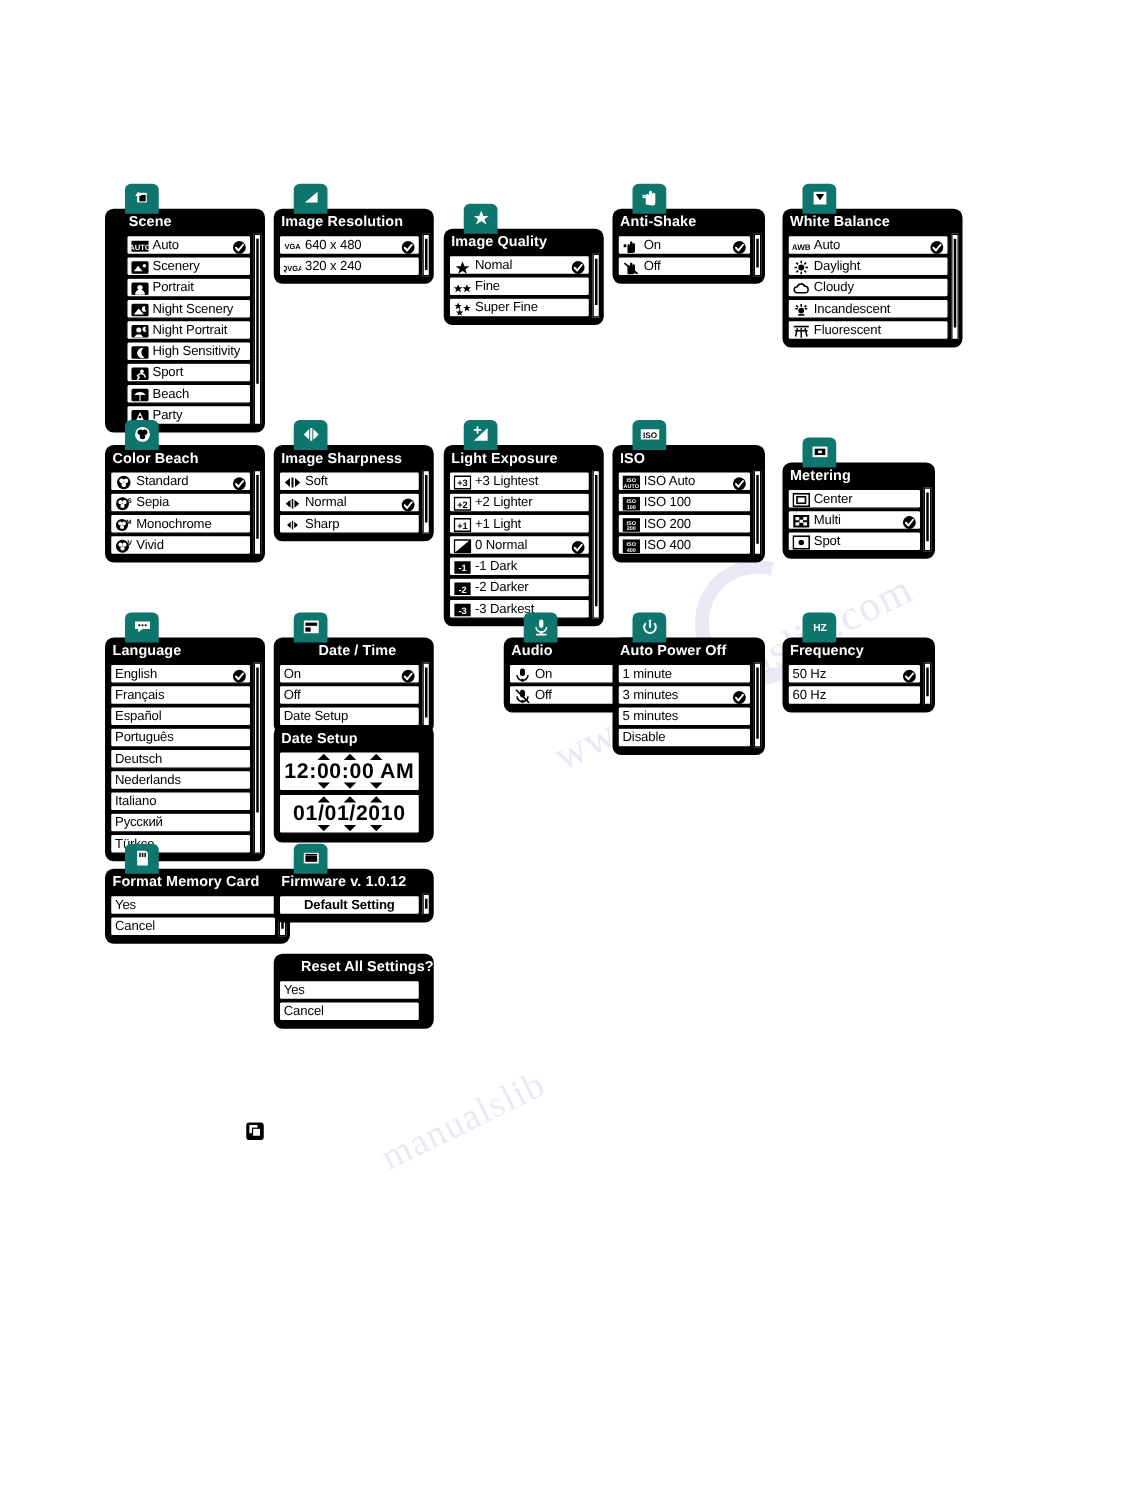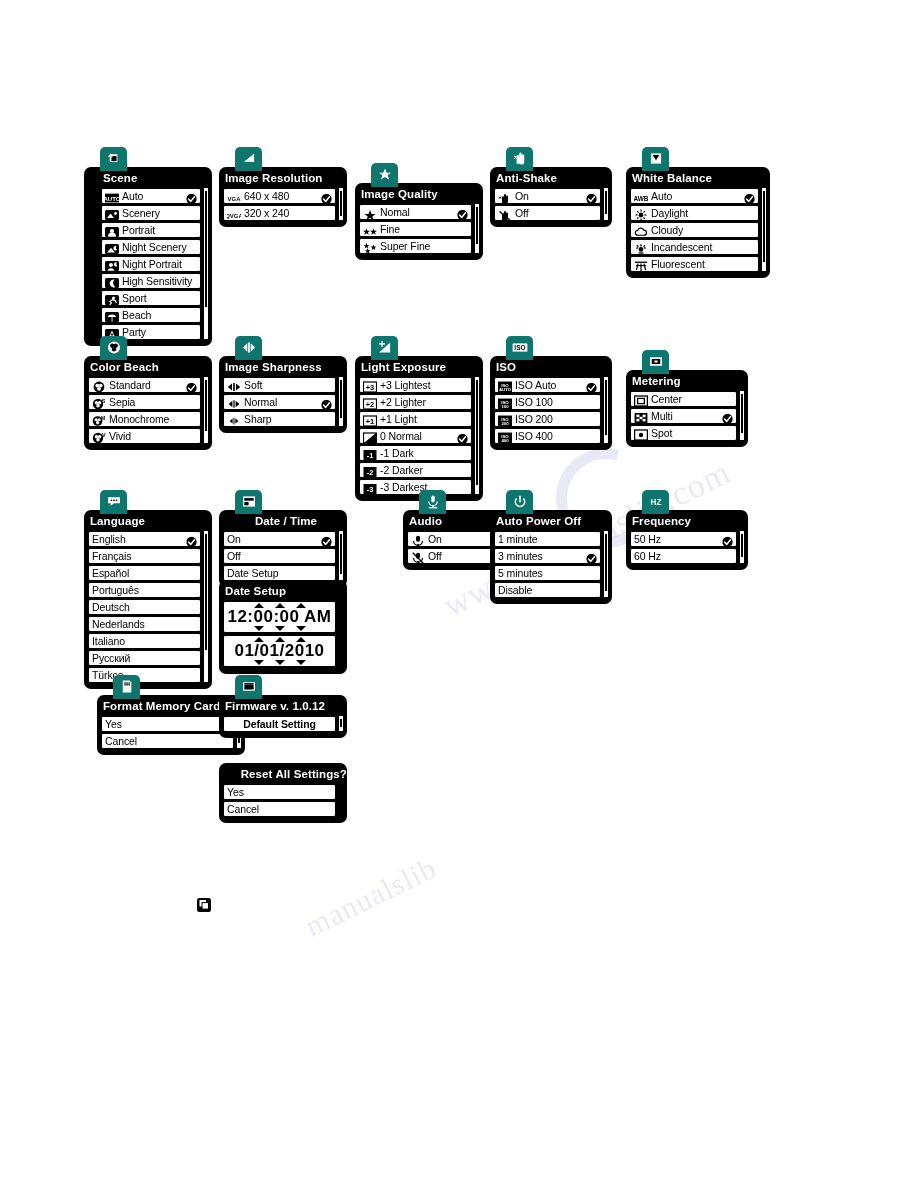--- a/index.html
+++ b/index.html
@@ -878,21 +878,21 @@
         </div>
         <div class="row">
           <span class="rlabel">60 Hz</span>
         </div>
       </div>
       <div class="panel-pad"></div>
       <div class="sbar" style="top: 20px; height: 34px;">
         <div class="thumb" style="top: 3px; height: 23px;"></div>
       </div>
     </div>
-    <div class="panel" style="left: 84px; top: 695px; width: 148px; margin-left: 13px;">
+    <div class="panel" style="left: 84px; top: 695px; width: 148px;">
       <div class="tab">
         <span class="glyph"><svg xmlns="http://www.w3.org/2000/svg" viewBox="0 0 20 20" width="100%" height="100%" fill="#fff">
             <path d="M5 3 h8 l2 2 v12 h-10 Z" fill="#fff"></path>
             <rect x="7" y="5" width="1.4" height="4" fill="#000"></rect>
             <rect x="9.4" y="5" width="1.4" height="4" fill="#000"></rect>
             <rect x="11.8" y="5" width="1.4" height="4" fill="#000"></rect>
           </svg></span>
       </div>
       <div class="panel-title">Format Memory Card</div>
       <div class="rows">

